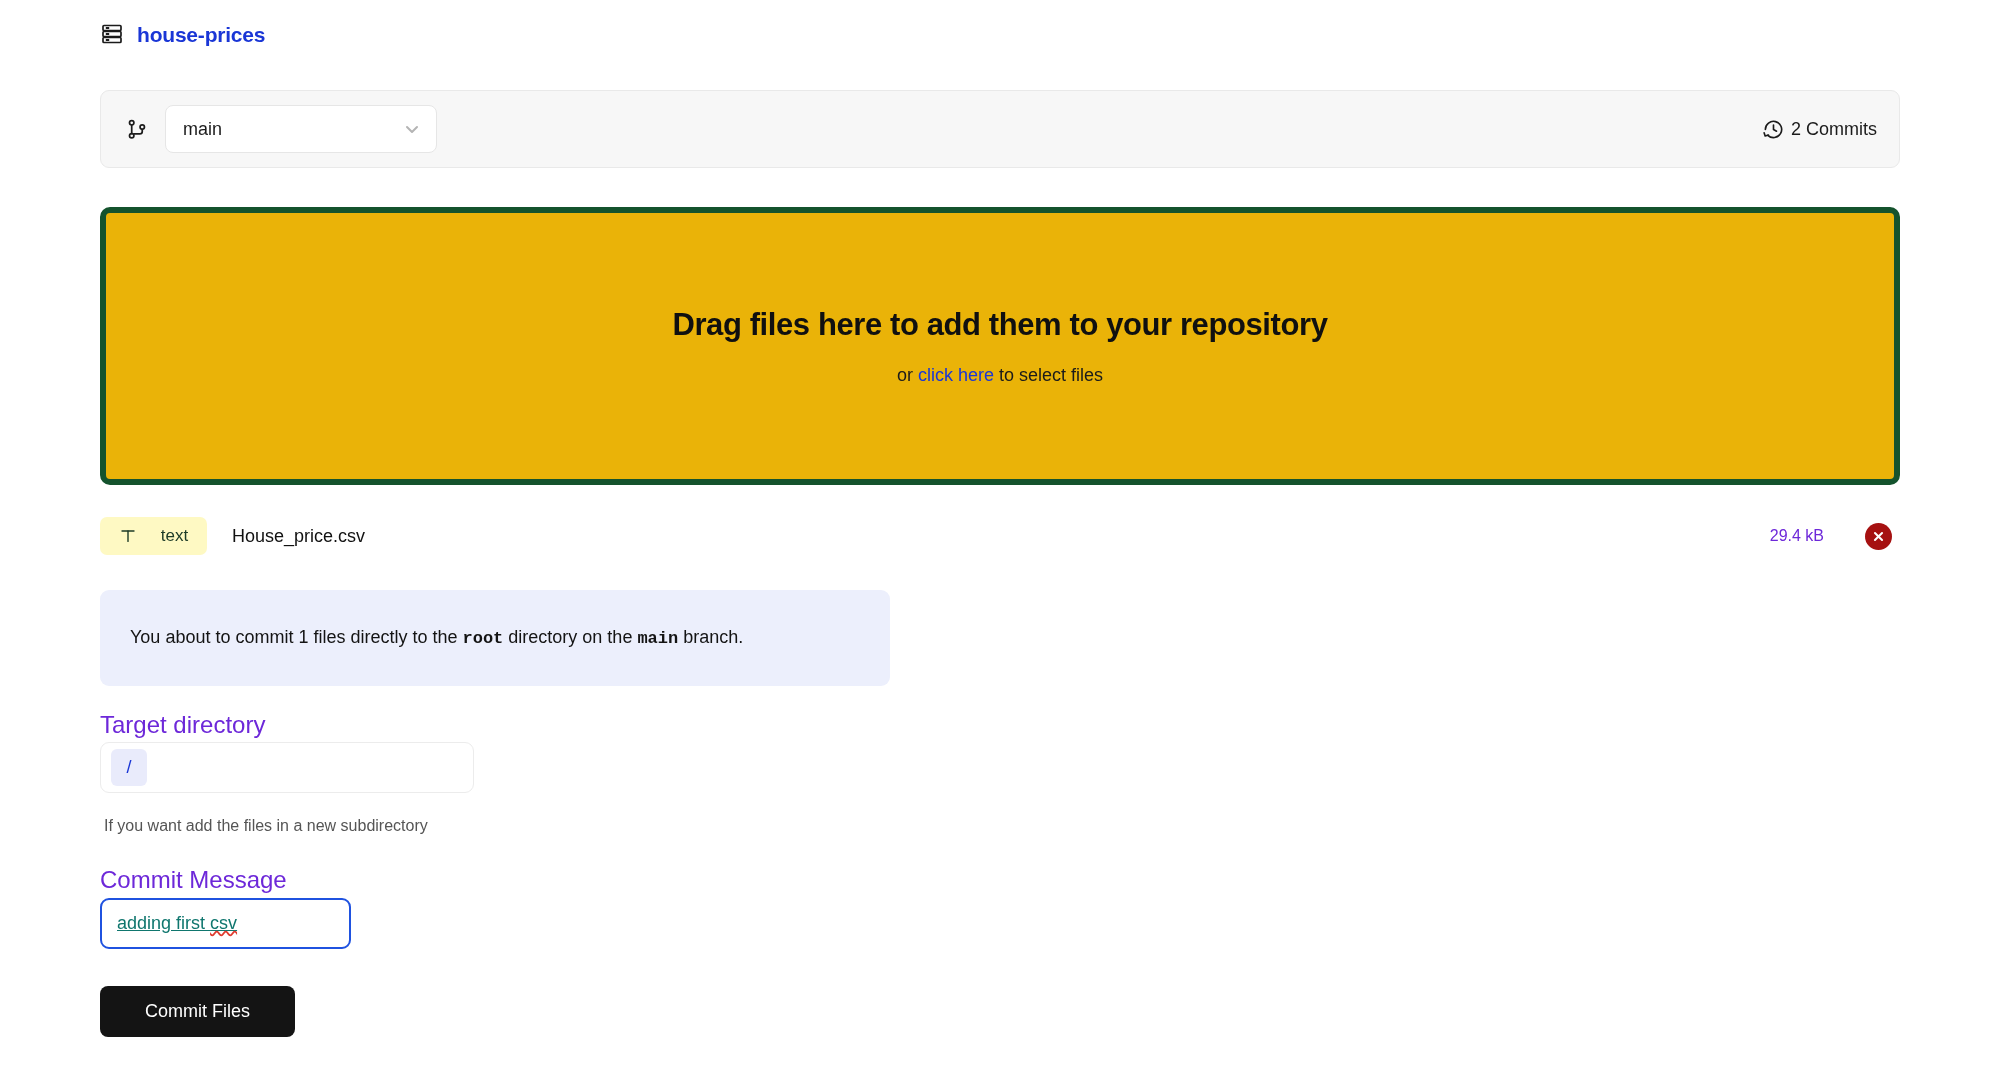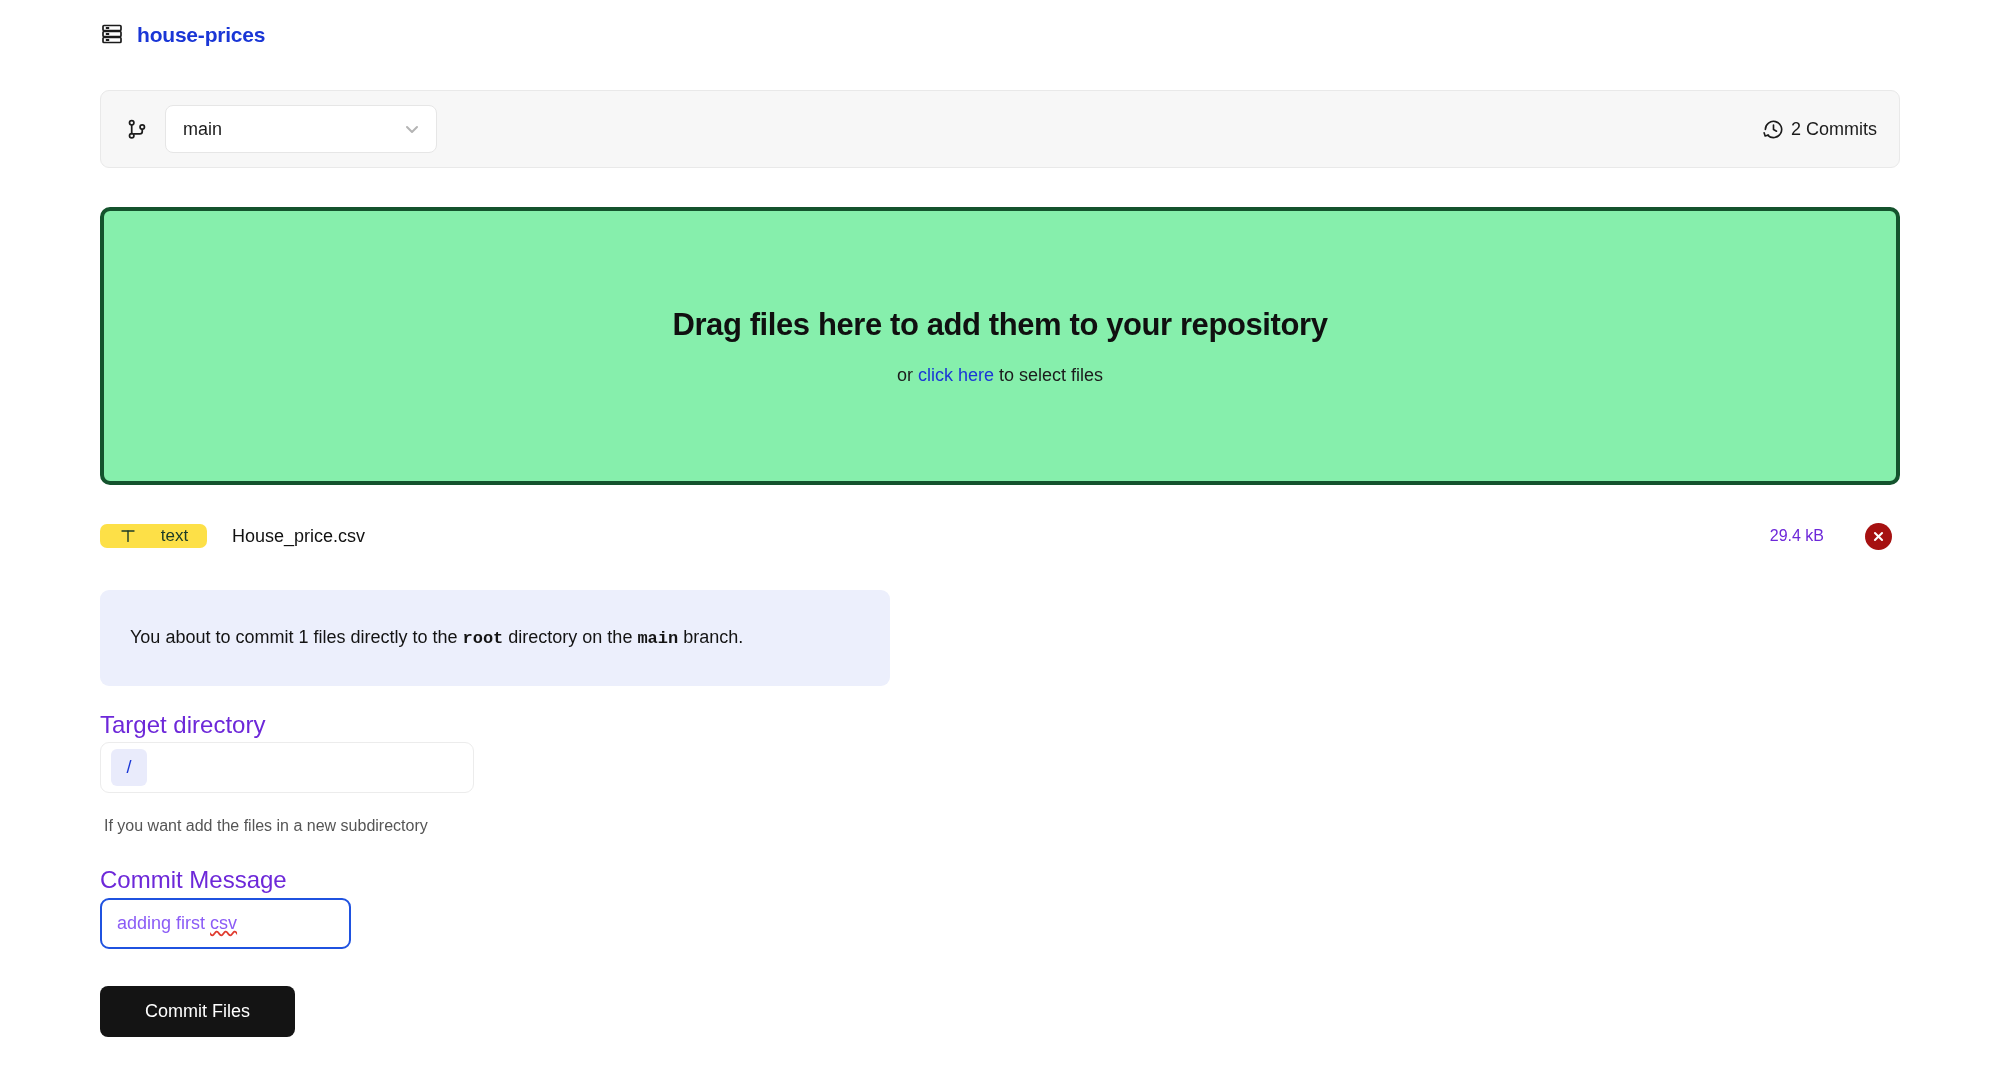--- a/index.html
+++ b/index.html
@@ -56,43 +56,43 @@
     margin-left: auto;
     display: flex; align-items: center; gap: 6px;
   }
   .commits-icon { width: 23px; height: 23px; display: block; flex: none; }
   .commits-label { font-size: 18px; color: #1b1b1b; }
 
   
   .dropzone {
     position: absolute; left: 100px; top: 207px;
     width: 1800px; height: 278px;
-    border: 4px solid #14532d;
+    border: 6px solid #14532d;
     border-radius: 10px;
-    background: #86efac;
+    background: #eab308;
     display: flex; flex-direction: column;
     align-items: center; justify-content: center;
     gap: 22px;
   }
   .dropzone-title {
     font-size: 31px; font-weight: bold;
     color: #101010; letter-spacing: -0.4px;
   }
   .dropzone-sub { font-size: 18px; color: #1b1b1b; }
   .dropzone-link { color: #1a36d6; cursor: pointer; }
 
   
   .file-row {
     position: absolute; left: 100px; top: 515px;
     width: 1800px; height: 42px;
     display: flex; align-items: center;
   }
   .file-badge {
-    width: 107px; height: 24px;
-    background: #fde047;
+    width: 107px; height: 38px;
+    background: #fef9c3;
     border-radius: 7px;
     display: flex; align-items: center; justify-content: center;
     gap: 24px;
   }
   .badge-icon { width: 18px; height: 18px; display: block; }
   .badge-text { font-size: 17px; color: #1c3b27; }
   .file-name {
     margin-left: 25px;
     font-size: 18px; color: #111111;
   }
@@ -158,21 +158,21 @@
 
   .commit-input {
     position: absolute; left: 100px; top: 898px;
     width: 251px; height: 51px;
     background: #ffffff;
     border: 2px solid #1f52e0;
     border-radius: 9px;
     display: flex; align-items: center;
     padding: 0 15px;
   }
-  .commit-value { font-size: 18px; color: #8b5cf6; white-space: nowrap; }
+  .commit-value { font-size: 18px; color: #0f766e; white-space: nowrap; text-decoration: underline; }
   .spell { text-decoration: underline wavy #e03b2f; text-decoration-skip-ink: none; }
 
   .commit-button {
     position: absolute; left: 100px; top: 986px;
     width: 195px; height: 51px;
     background: #141414;
     color: #ffffff;
     border: none; border-radius: 8px;
     font-family: "Liberation Sans", sans-serif;
     font-size: 18px;

